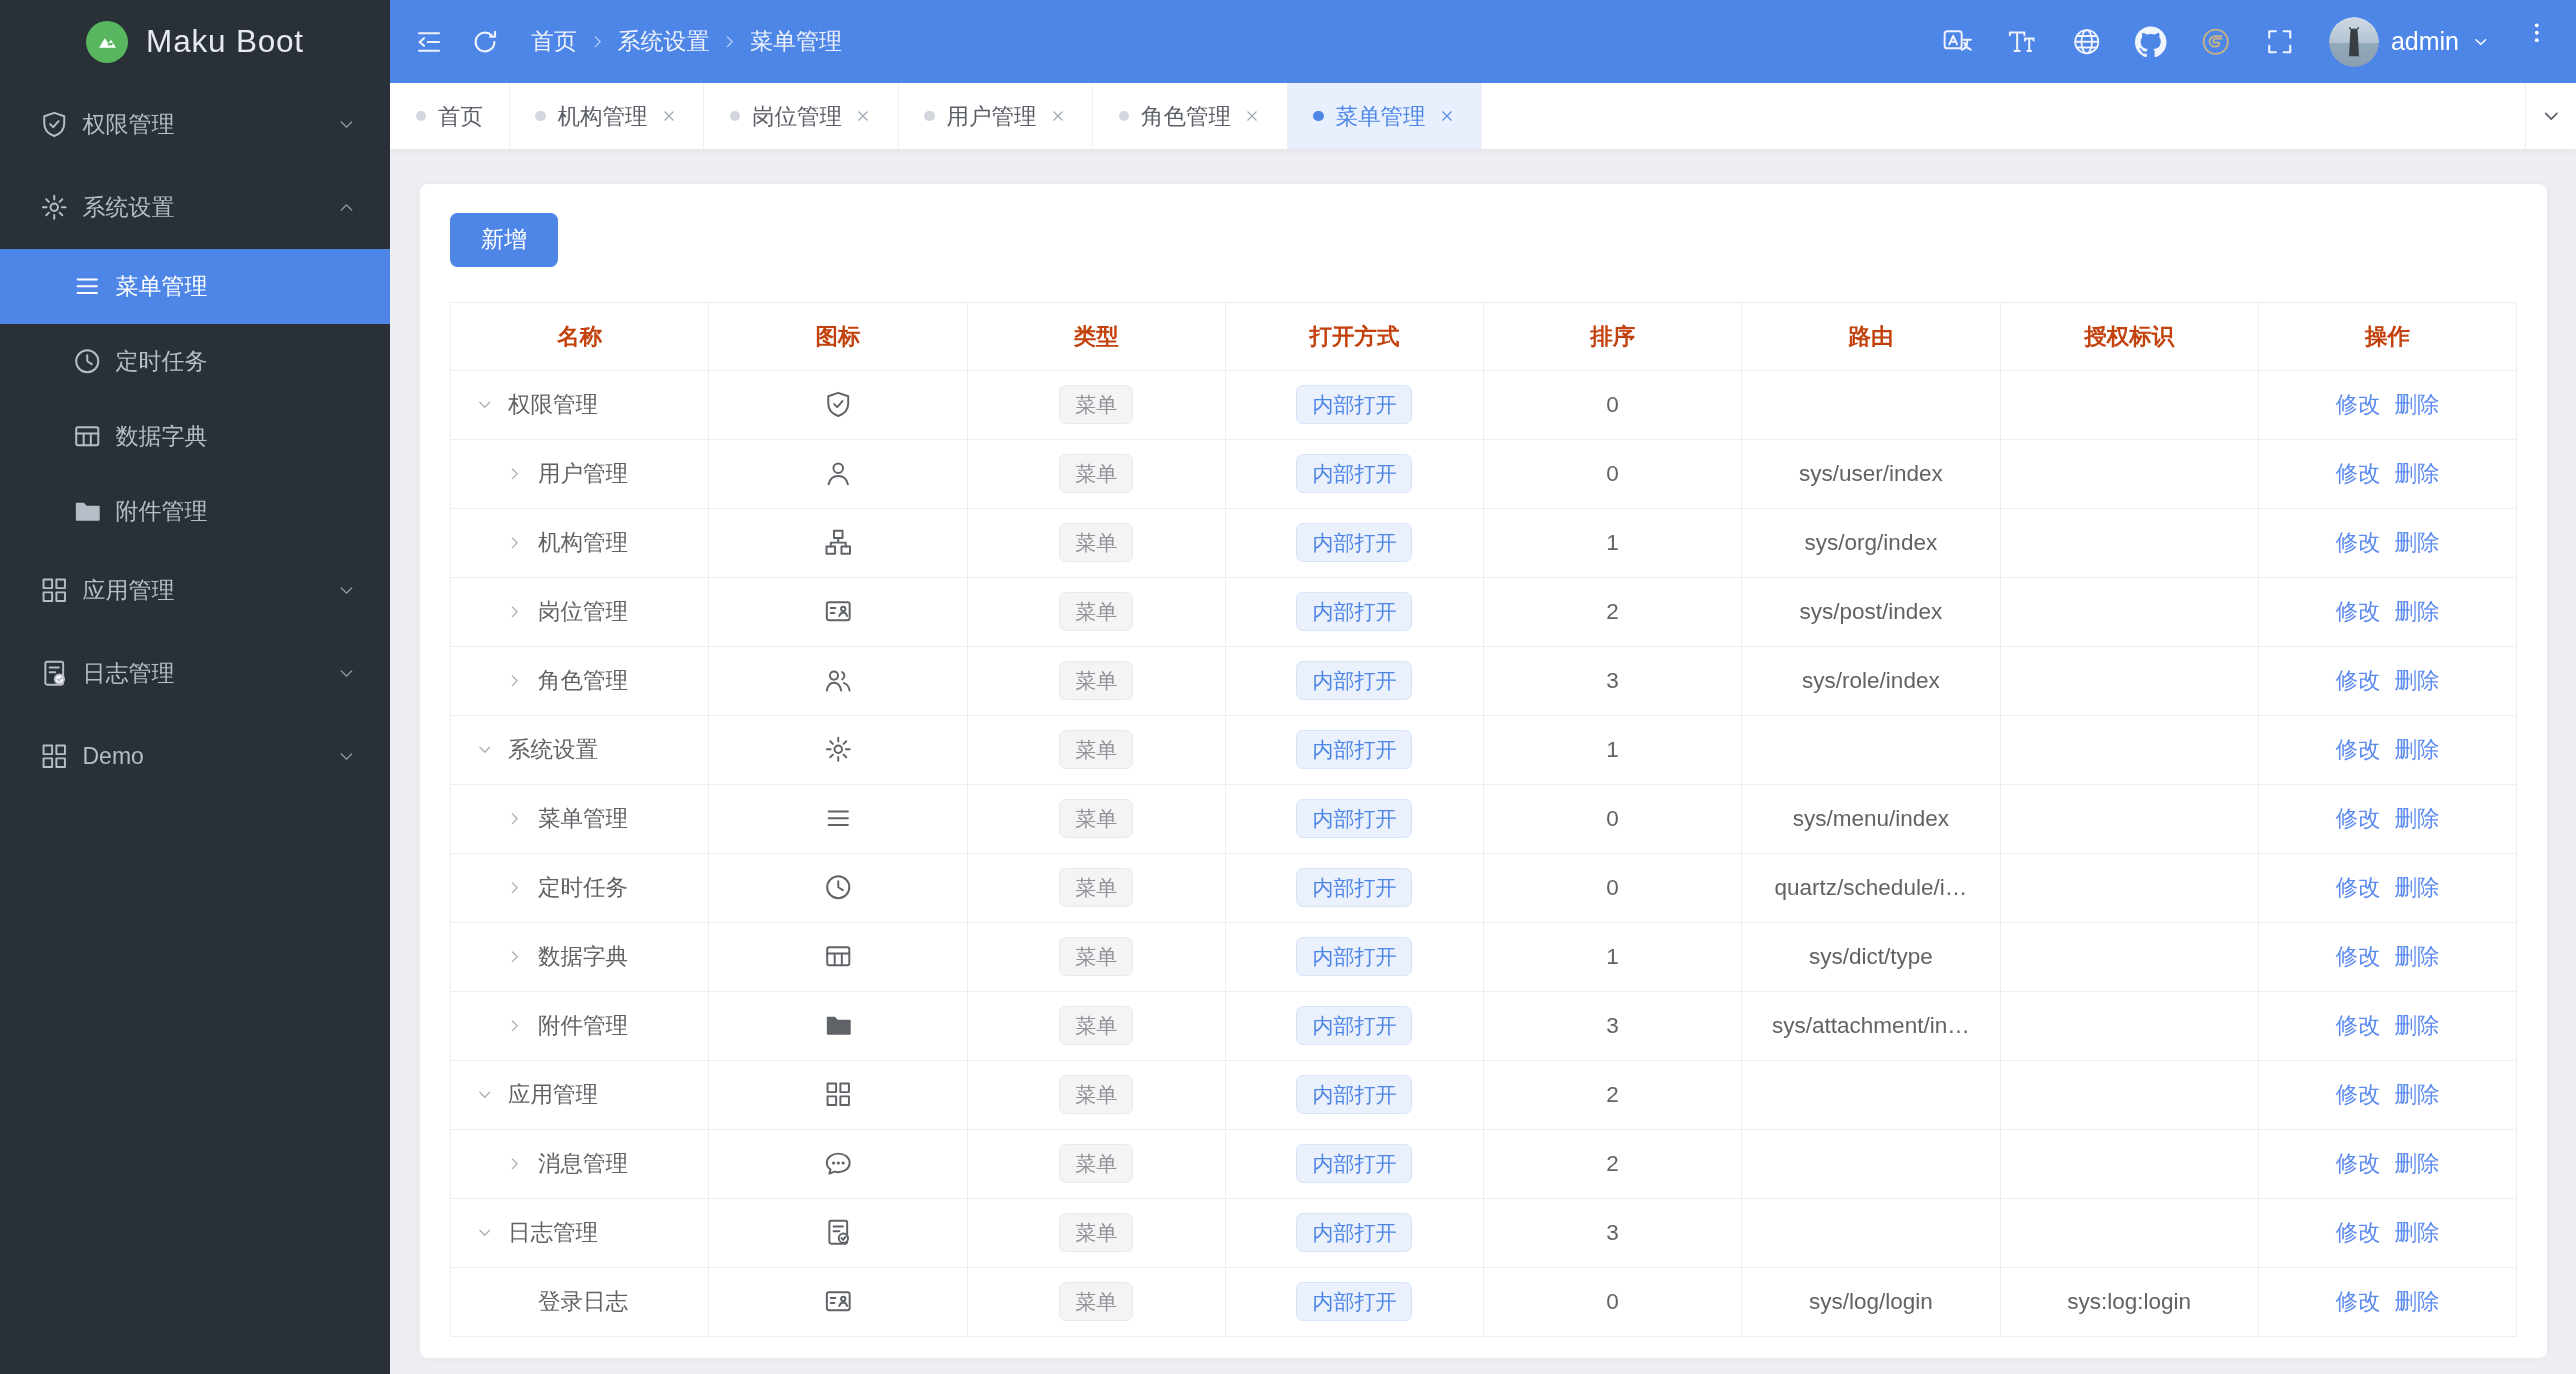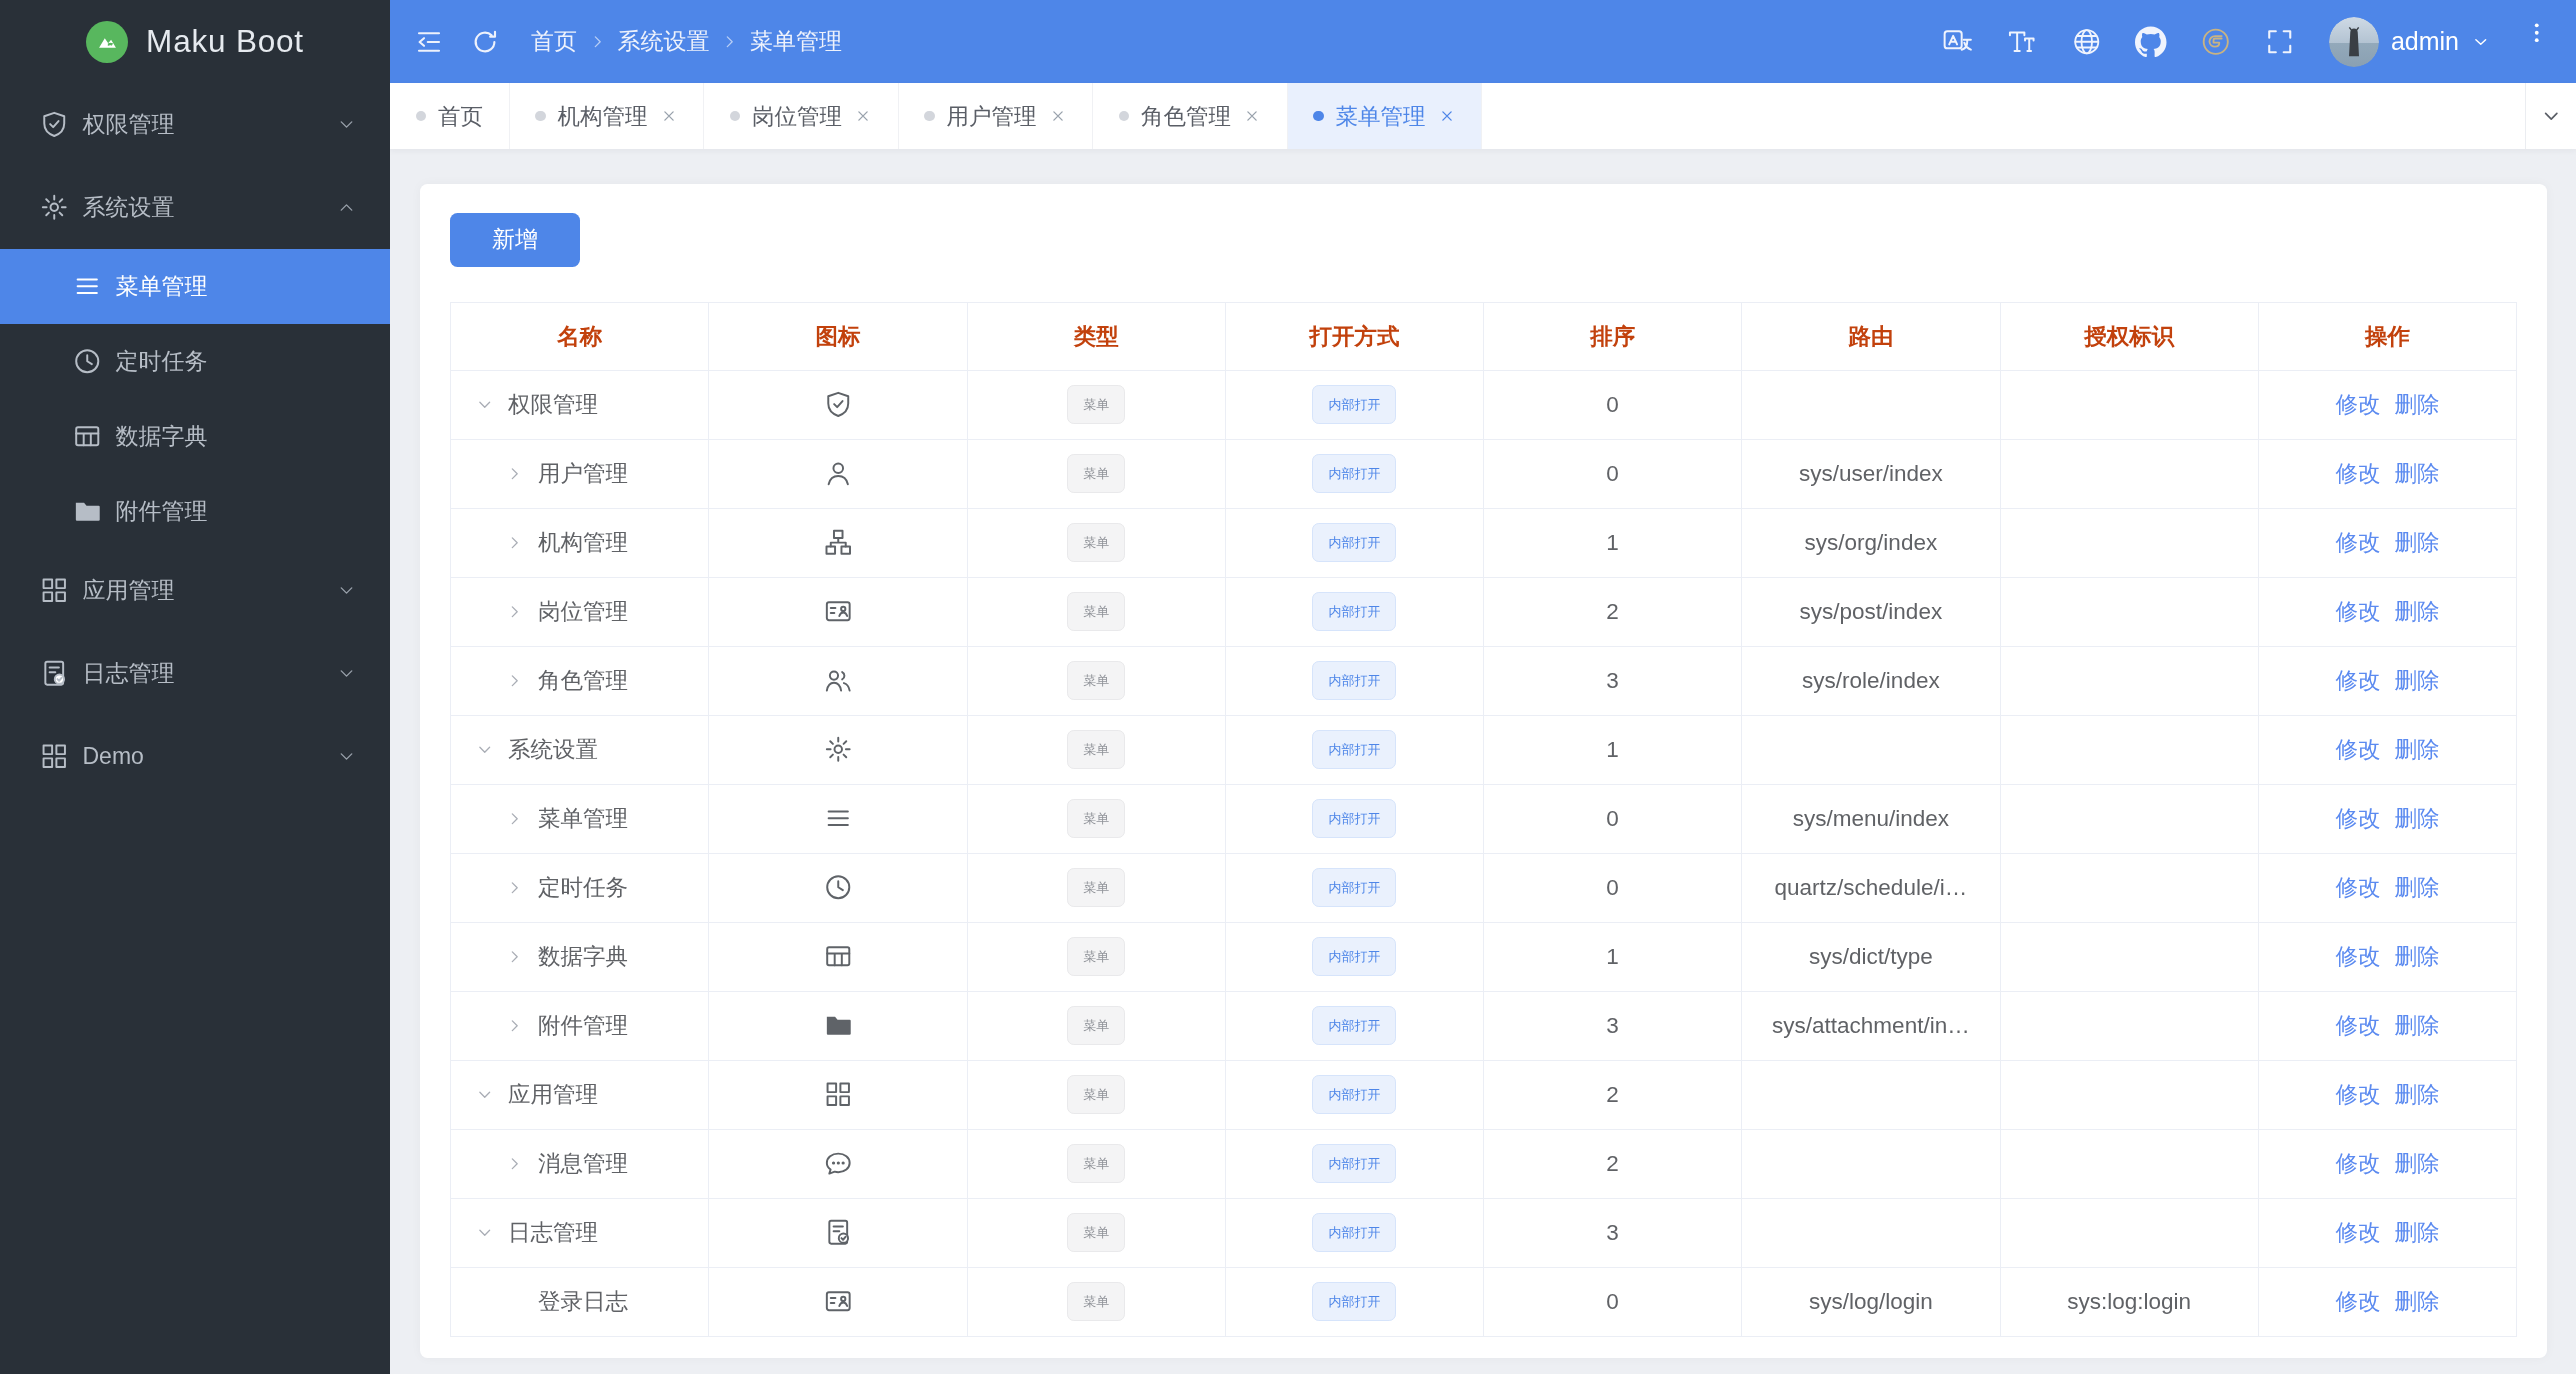--- a/index.html
+++ b/index.html
@@ -71,35 +71,35 @@
   .tab .tab-x svg{width:18px;height:18px}
   .tab.active{background:var(--tab-active-bg);color:var(--primary)}
   .tab.active .dot{background:var(--primary)}
   .tab.active .tab-x{color:var(--primary)}
   .tab-more{margin-left:auto;width:51px;border-left:1.5px solid #ebedf1;display:flex;align-items:center;justify-content:center;color:#5a5e66;cursor:pointer;background:#fff}
   .tab-more svg{width:22.5px;height:22.5px}
 
   
   .main{position:absolute;left:390px;top:149px;right:0;bottom:0;background:var(--main-bg);padding:35px 29px 0 30px}
   .card{background:#fff;border-radius:7.5px;height:1174px;padding:28.5px 30px;box-shadow:0 0 10.5px rgba(31,45,61,.04)}
-  .btn-add{height:54px;padding:0 42px;background:var(--primary);color:#fff;border:none;border-radius:7.5px;font-size:23px;cursor:pointer;font-family:Liberation Sans, sans-serif}
+  .btn-add{height:54px;padding:0 31px;background:var(--primary);color:#fff;border:none;border-radius:7.5px;font-size:23px;cursor:pointer;font-family:Liberation Sans, sans-serif}
 
   table{width:100%;border-collapse:collapse;table-layout:fixed;margin-top:35px}
   th,td{border:1.5px solid var(--border);height:69px;padding:0;font-size:22.5px;color:var(--text);text-align:center;overflow:hidden;white-space:nowrap}
   th{font-weight:700;color:#c2410c;height:68px}
   td.name-cell{text-align:left}
   .name-wrap{display:flex;align-items:center}
   .lvl0 .name-wrap{padding-left:24px}
   .lvl1 .name-wrap{padding-left:54px}
   .expand{width:33px;display:flex;align-items:center;color:#a9adb5;cursor:pointer;flex:0 0 auto}
   .expand svg{width:19.5px;height:19.5px}
   .expand.hidden{visibility:hidden}
   td .cell-ico{display:inline-flex;vertical-align:middle;color:#5f6368}
   td .cell-ico svg{width:28.5px;height:28.5px}
-  .tag{display:inline-flex;align-items:center;height:39px;padding:0 15px;border-radius:6.8px;font-size:13px;line-height:1}
+  .tag{display:inline-flex;align-items:center;height:39px;padding:0 15px;border-radius:6.8px;font-size:21px;line-height:1}
   .tag-info{background:var(--tag-info-bg);border:1.5px solid var(--tag-info-border);color:var(--tag-info-text)}
   .tag-primary{background:var(--tag-pri-bg);border:1.5px solid var(--tag-pri-border);color:var(--primary)}
   .act-link{color:var(--link);cursor:pointer;text-decoration:none}
   .act-link + .act-link{margin-left:14px}
 </style>
 </head>
 <body>
 
 <div class="app">
 

